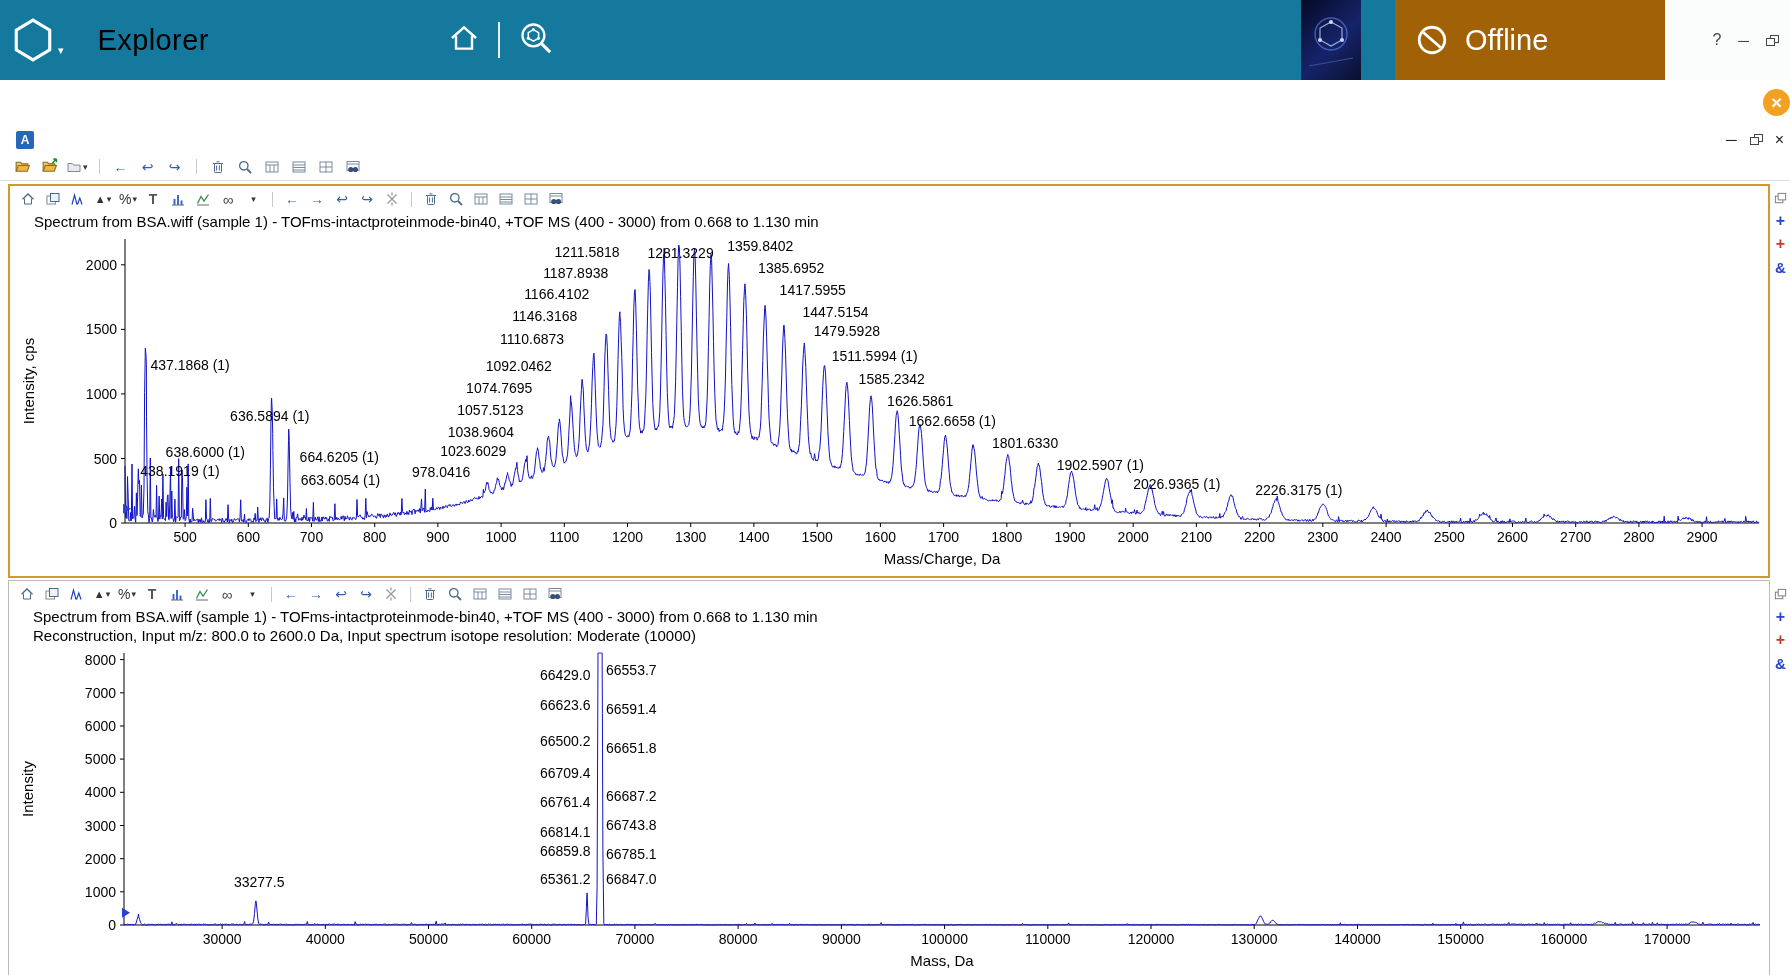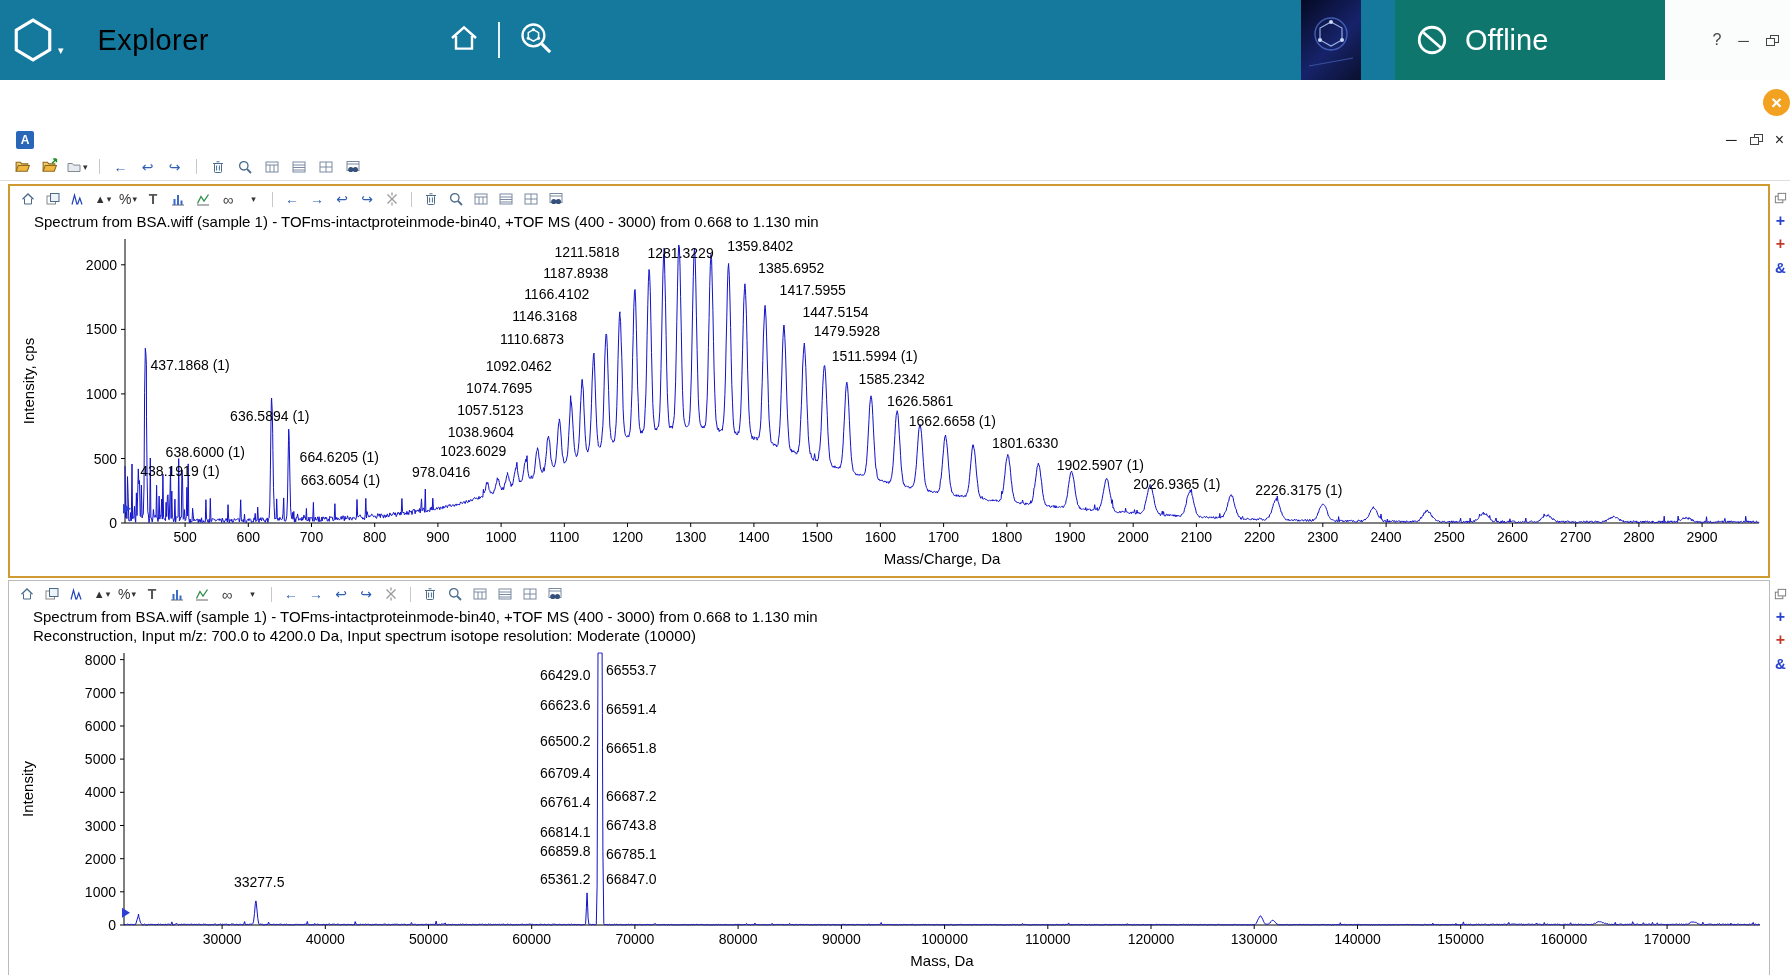--- a/index.html
+++ b/index.html
@@ -8,21 +8,21 @@
   
   .titlebar{position:absolute;top:0;left:0;width:1790px;height:80px;background:#15799e}
   .tb-left{position:absolute;left:12px;top:0;height:80px;display:flex;align-items:center}
   .logo{display:flex;align-items:flex-end;gap:4px}
   .app-title{color:#000000;font-size:29px;font-weight:400;letter-spacing:.4px;margin-left:34px}
   .logo-caret{color:#fff;font-size:11px;margin-bottom:6px}
   .tb-center{position:absolute;left:448px;top:0;height:80px;display:flex;align-items:center;gap:18px}
   .tb-divider{width:2px;height:36px;background:rgba(255,255,255,.9)}
   .thumb{position:absolute;left:1301px;top:0;width:60px;height:80px;overflow:hidden;
          background:linear-gradient(135deg,#050a24,#16236a 55%,#0a102e)}
-  .offline{position:absolute;left:1395px;top:0;width:270px;height:80px;background:#0f766e;
+  .offline{position:absolute;left:1395px;top:0;width:270px;height:80px;background:#a16207;
            display:flex;align-items:center;gap:16px;padding-left:20px;box-sizing:border-box;
            color:#fff;font-size:29px;font-weight:400}
   .tb-right-strip{position:absolute;left:1665px;top:0;width:125px;height:80px;background:#fbfcfc;
            display:flex;align-items:center;justify-content:flex-end;gap:17px;padding-right:12px;
            box-sizing:border-box;color:#444;font-size:16px}
   .glyph-min{font-size:15px;color:#444}
   .restore-box{position:relative;width:12px;height:11px;display:inline-block}
   .restore-box::before{content:"";position:absolute;left:4px;top:0;width:7px;height:6px;border:1px solid #444}
   .restore-box::after{content:"";position:absolute;left:0;top:3px;width:7px;height:6px;border:1px solid #444;background:#fbfcfc}
   
@@ -542,21 +542,21 @@
       <span class="icon">
         <svg viewBox="0 0 16 16" width="16" height="16">
           <rect x="2" y="2.5" width="12" height="9" fill="#fff" stroke="#7a8aa0"></rect>
           <line x1="2" y1="5" x2="14" y2="5" stroke="#7a8aa0"></line>
           <circle cx="5.8" cy="10.5" r="2.6" fill="#35507a"></circle>
           <circle cx="10.4" cy="10.5" r="2.6" fill="#35507a"></circle>
         </svg>
       </span>
     </div>
   <div class="panel-title">Spectrum from BSA.wiff (sample 1) - TOFms-intactproteinmode-bin40, +TOF MS (400 - 3000) from 0.668 to 1.130 min</div>
-  <div class="panel-title">Reconstruction,  Input m/z: 700.0 to 4200.0 Da, Input spectrum isotope resolution: Moderate (10000)</div>
+  <div class="panel-title">Reconstruction,  Input m/z: 800.0 to 2600.0 Da, Input spectrum isotope resolution: Moderate (10000)</div>
   <div class="chart" id="chart1">
       <svg width="1760" height="330" viewBox="0 0 1760 330">
         <line x1="115" y1="8" x2="115" y2="280" class="axis"></line>
         <line x1="115" y1="280" x2="1751" y2="280" class="axis"></line>
         <line x1="213.1" y1="280" x2="213.1" y2="284" class="axis"></line>
         <text x="213.1" y="299" text-anchor="middle" class="tick">30000</text>
         <line x1="316.3" y1="280" x2="316.3" y2="284" class="axis"></line>
         <text x="316.3" y="299" text-anchor="middle" class="tick">40000</text>
         <line x1="419.5" y1="280" x2="419.5" y2="284" class="axis"></line>
         <text x="419.5" y="299" text-anchor="middle" class="tick">50000</text>

